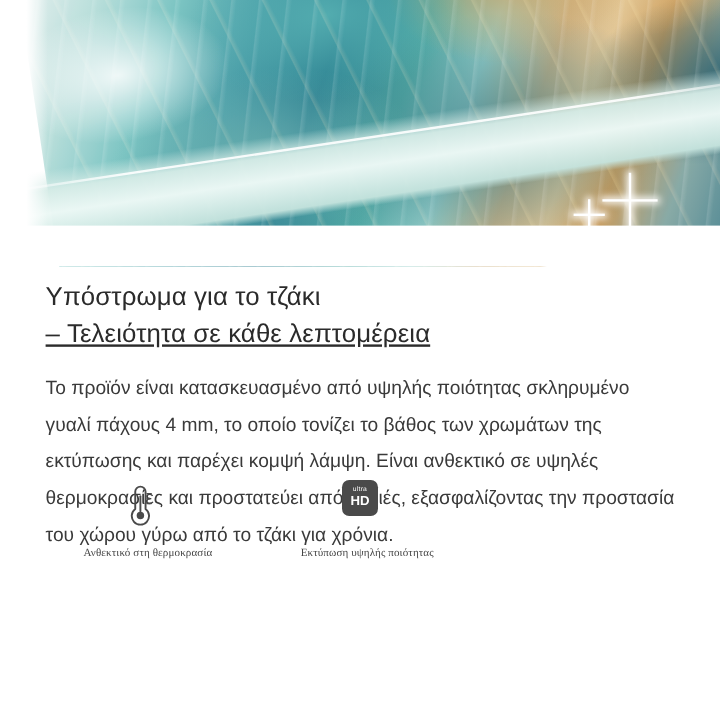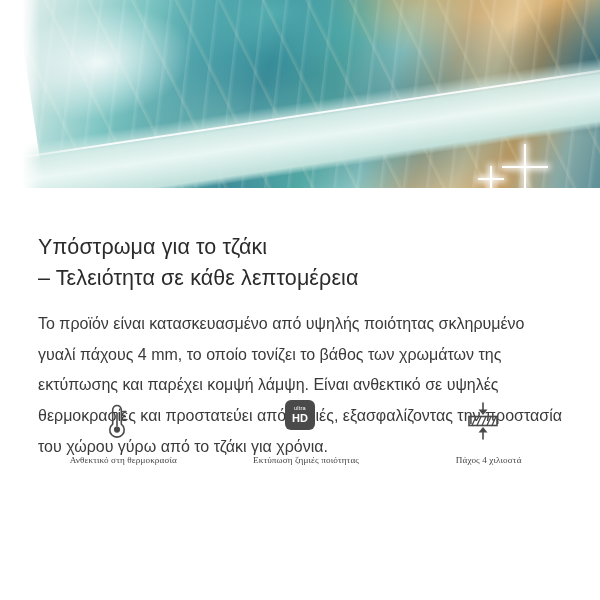--- a/index.html
+++ b/index.html
@@ -121,21 +121,21 @@
     padding: 0 38px;
   }
   h1.title {
     font-size: 21.5px;
     font-weight: 400;
     line-height: 1.42;
     color: #2b2b2b;
     letter-spacing: .1px;
     margin-top: 14px;
   }
-  .title .line2 { display: block; }
+  .title .line2 { display: block; text-decoration: underline; }
   p.body {
     margin-top: 16px;
     font-size: 16px;
     line-height: 1.92;
     color: #3a3a3a;
     max-width: 530px;
     text-align: left;
   }
 
   
@@ -225,34 +225,21 @@
       <div class="cap">Ανθεκτικό στη θερμοκρασία</div>
     </div>
 
     <div class="feature">
       <div class="ic">
         <div class="hd-badge">
           <span class="u">ultra</span>
           <span class="h">HD</span>
         </div>
       </div>
-      <div class="cap">Εκτύπωση ζημιές ποιότητας</div>
+      <div class="cap">Εκτύπωση υψηλής ποιότητας</div>
     </div>
 
 
 
 
-    <div class="feature">
-      <div class="ic">
-        <svg width="40" height="42" viewBox="0 0 40 42" aria-hidden="true">
-          <path class="stroke" d="M20 3 V12"></path>
-          <path d="M20 15 L15.5 9.5 H24.5 Z" fill="#4a4a4a"></path>
-          <path class="stroke" d="M20 39 V30"></path>
-          <path d="M20 27 L15.5 32.5 H24.5 Z" fill="#4a4a4a"></path>
-          <rect x="6" y="16.5" width="28" height="9" fill="none" stroke="#4a4a4a" stroke-width="1.6"></rect>
-          <path class="stroke-thin" d="M9 25.5 L13 16.5 M14 25.5 L18 16.5 M19 25.5 L23 16.5 M24 25.5 L28 16.5 M29 25.5 L33 16.5"></path>
-        </svg>
-      </div>
-      <div class="cap">Πάχος 4 χιλιοστά</div>
-    </div>
 
   </div>
 </div>
 
 </body></html>

